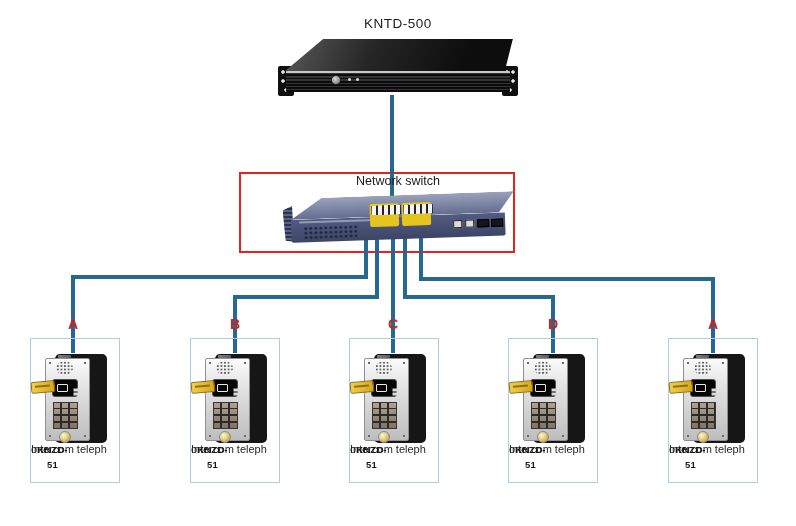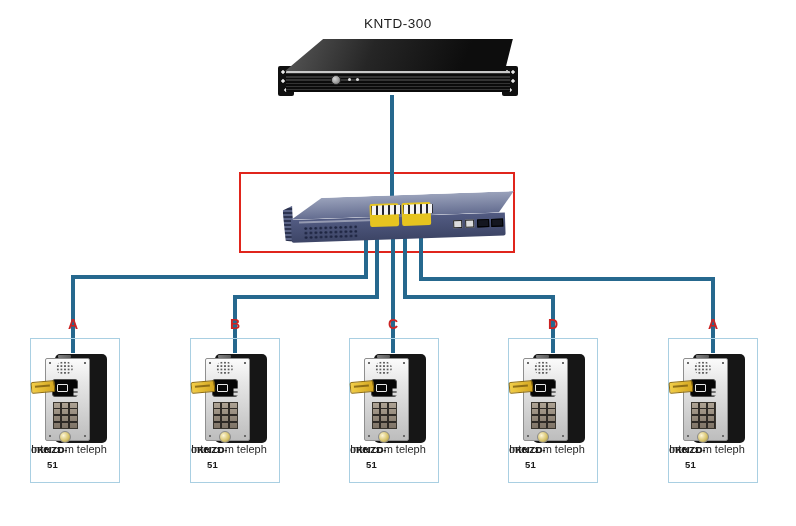--- a/index.html
+++ b/index.html
@@ -120,34 +120,35 @@
             repeating-linear-gradient(90deg,transparent 0 6.3px,#2e2a26 6.3px 8.1px),
             linear-gradient(180deg,#ada293,#7e7366);}
   .dev-button{left:16px;top:79px;width:12px;height:12px;border-radius:50%;border:1px solid #8a8a8a;
           background:radial-gradient(circle at 35% 35%,#fdf6d8,#d9c56e 55%,#9a873f);}
 </style>
 </head>
 <body>
 
 <div id="canvas">
 
-  <div class="top-label">KNTD-300</div>
+  <div class="top-label">KNTD-500</div>
 
   <div class="server">
     <div class="srv-ear left"></div>
     <div class="srv-ear right"></div>
     <div class="srv-top"></div>
     <div class="srv-front"></div>
     <div class="srv-knob"></div>
     <div class="srv-dots"></div>
   </div>
 
   <div class="cable uplink"></div>
 
   <div class="red-box"></div>
+  <div class="switch-label">Network switch</div>
 
   <div class="switch">
     <div class="sw-side"></div>
     <div class="sw-top"></div>
     <div class="sw-front"></div>
     <div class="sw-text"></div>
     <div class="sw-leds"></div>
     <div class="port-bank b1">
       <div class="port-row"></div>
       <div class="port-row"></div>

